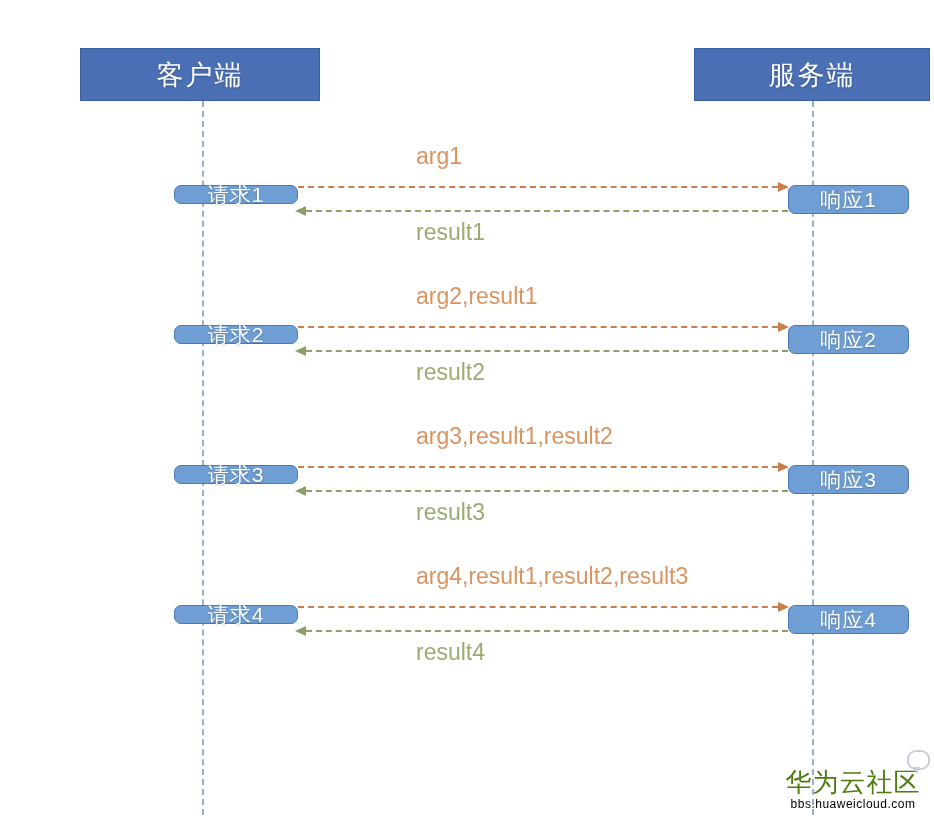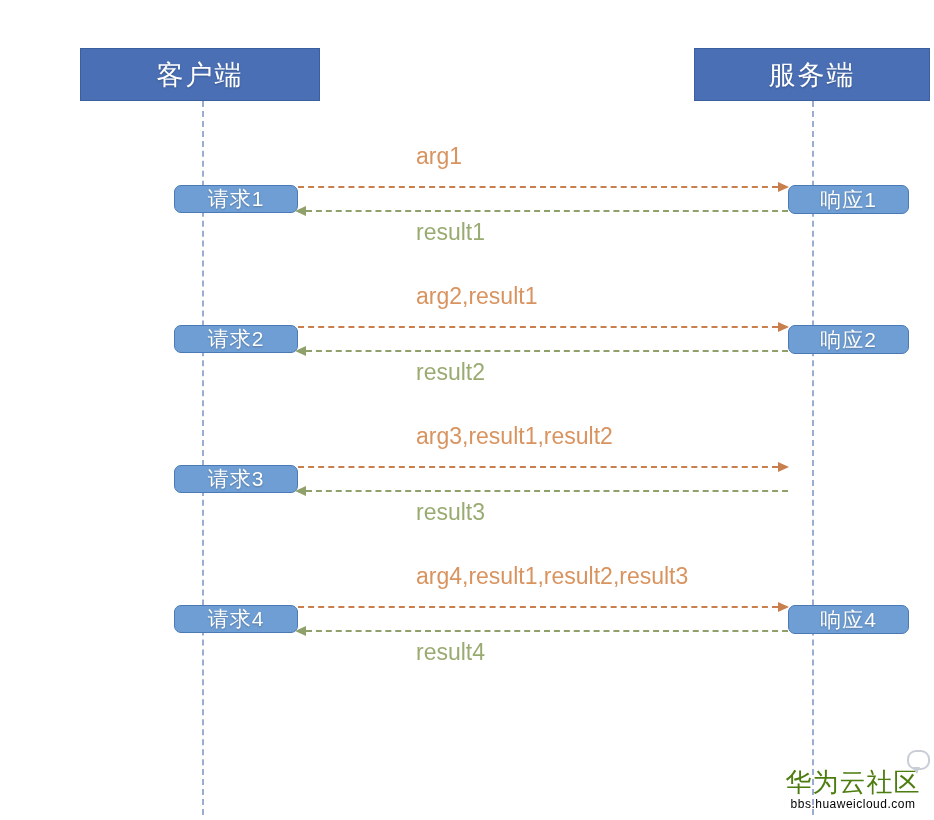--- a/index.html
+++ b/index.html
@@ -61,21 +61,21 @@
     width: 934px;
     height: 130px;
     margin-left: 36px;
   }
   
   .req-box {
     position: absolute;
     left: 138px;
     top: 0px;
     width: 124px;
-    height: 28px;
+    height: 19px;
     box-sizing: border-box;
     background: #6e9ed4;
     border: 1px solid #4a7ab5;
     border-radius: 7px;
     color: #ffffff;
     font-size: 21px;
     letter-spacing: 1px;
     display: flex;
     align-items: center;
     justify-content: center;
@@ -258,20 +258,23 @@
     <div class="label-req">arg3,result1,result2</div>
     <div class="arrow-req">
       <span class="head"></span>
     </div>
     <div class="arrow-resp">
       <span class="head"></span>
     </div>
     <div class="req-box">
       <span>请求3</span>
     </div>
+    <div class="resp-box">
+      <span>响应3</span>
+    </div>
     <div class="label-resp">result3</div>
   </div>
 
   <div class="exchange" style="top:605px;">
     <div class="label-req">arg4,result1,result2,result3</div>
     <div class="arrow-req">
       <span class="head"></span>
     </div>
     <div class="arrow-resp">
       <span class="head"></span>

